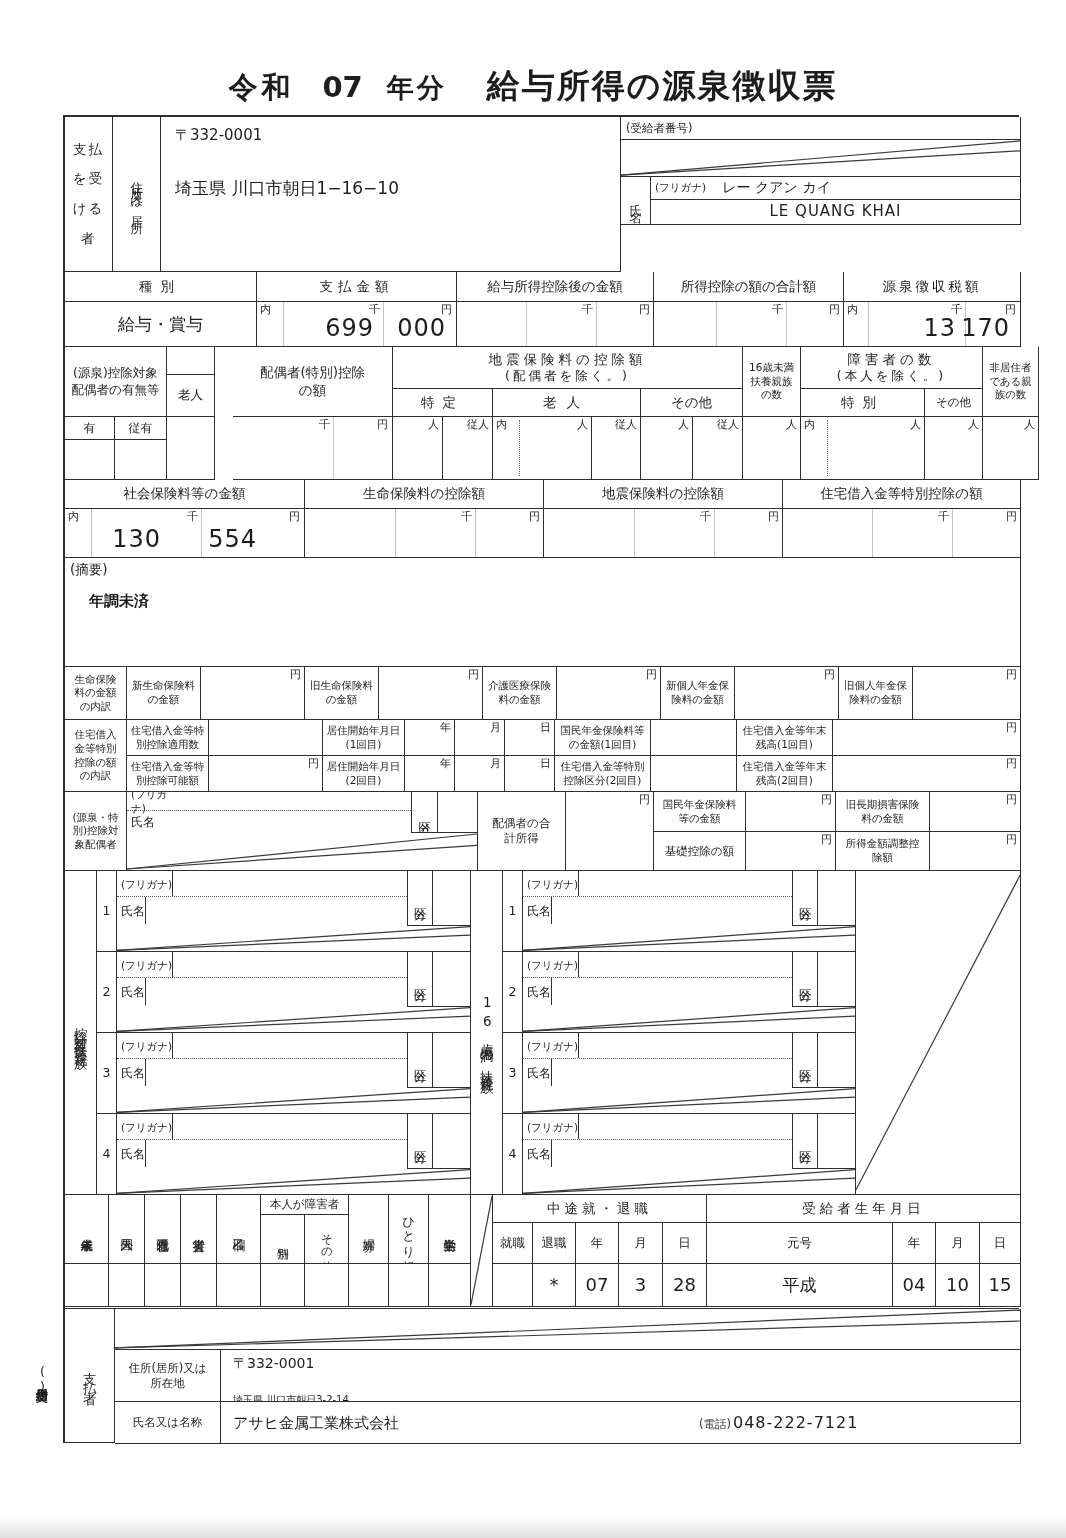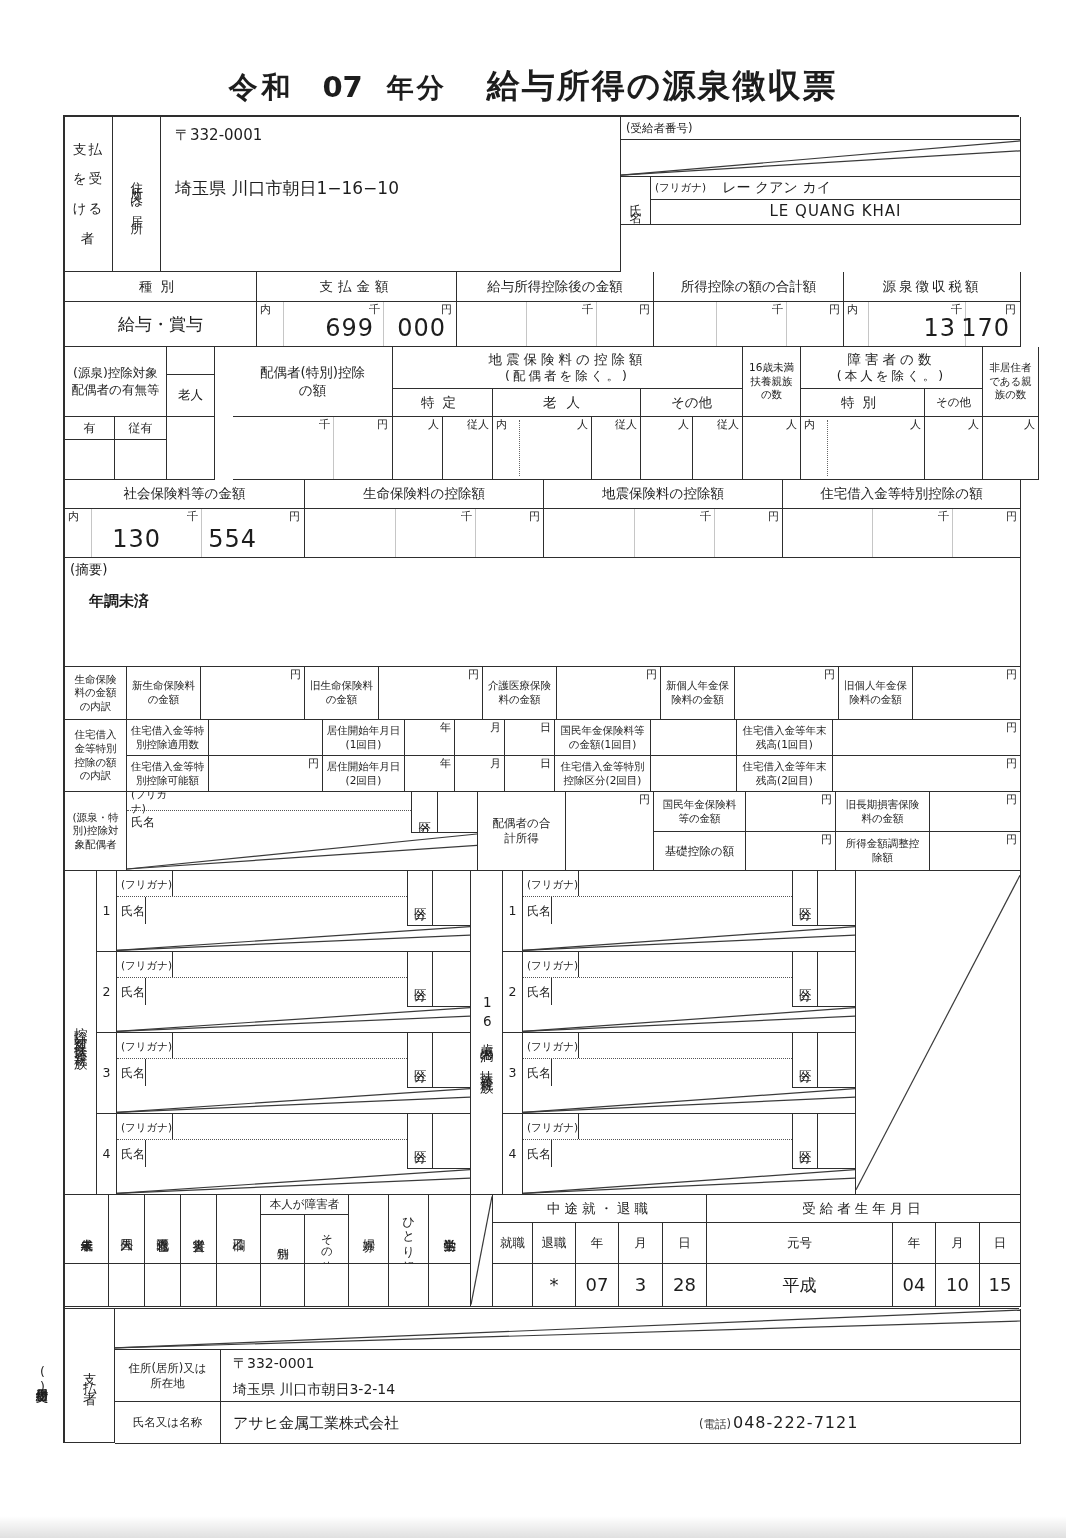--- a/index.html
+++ b/index.html
@@ -743,21 +743,21 @@
       <div class="c" style="height:41px">
         <svg class="wedge" viewBox="0 0 100 30" preserveAspectRatio="none">
             <line x1="0" y1="29.2" x2="100" y2="0.8"></line>
             <line x1="0" y1="29.2" x2="100" y2="9"></line>
           </svg>
       </div>
       <div class="row" style="height:52px">
         <div class="c cc s11" style="width:106px;padding:0 8px">住所(居所)又は所在地</div>
         <div class="c" style="width:800px;padding:5px 12px">
           <div style="font-size:14px">〒332-0001</div>
-          <div style="font-size:14px;margin-top:8px">埼玉県 川口市朝日3-2-14</div>
+          <div style="font-size:10px;margin-top:20px">埼玉県 川口市朝日3-2-14</div>
         </div>
       </div>
       <div class="row" style="height:42px">
         <div class="c cc s11" style="width:106px">氏名又は名称</div>
         <div class="c" style="width:800px">
           <span style="position:absolute;left:12px;top:12px;font-size:15px">アサヒ金属工業株式会社</span>
           <span class="s11" style="position:absolute;left:478px;top:15px;color:#333">(電話)</span>
           <span style="position:absolute;left:512px;top:11px;font-size:16px;letter-spacing:1px">048-222-7121</span>
         </div>
       </div>

